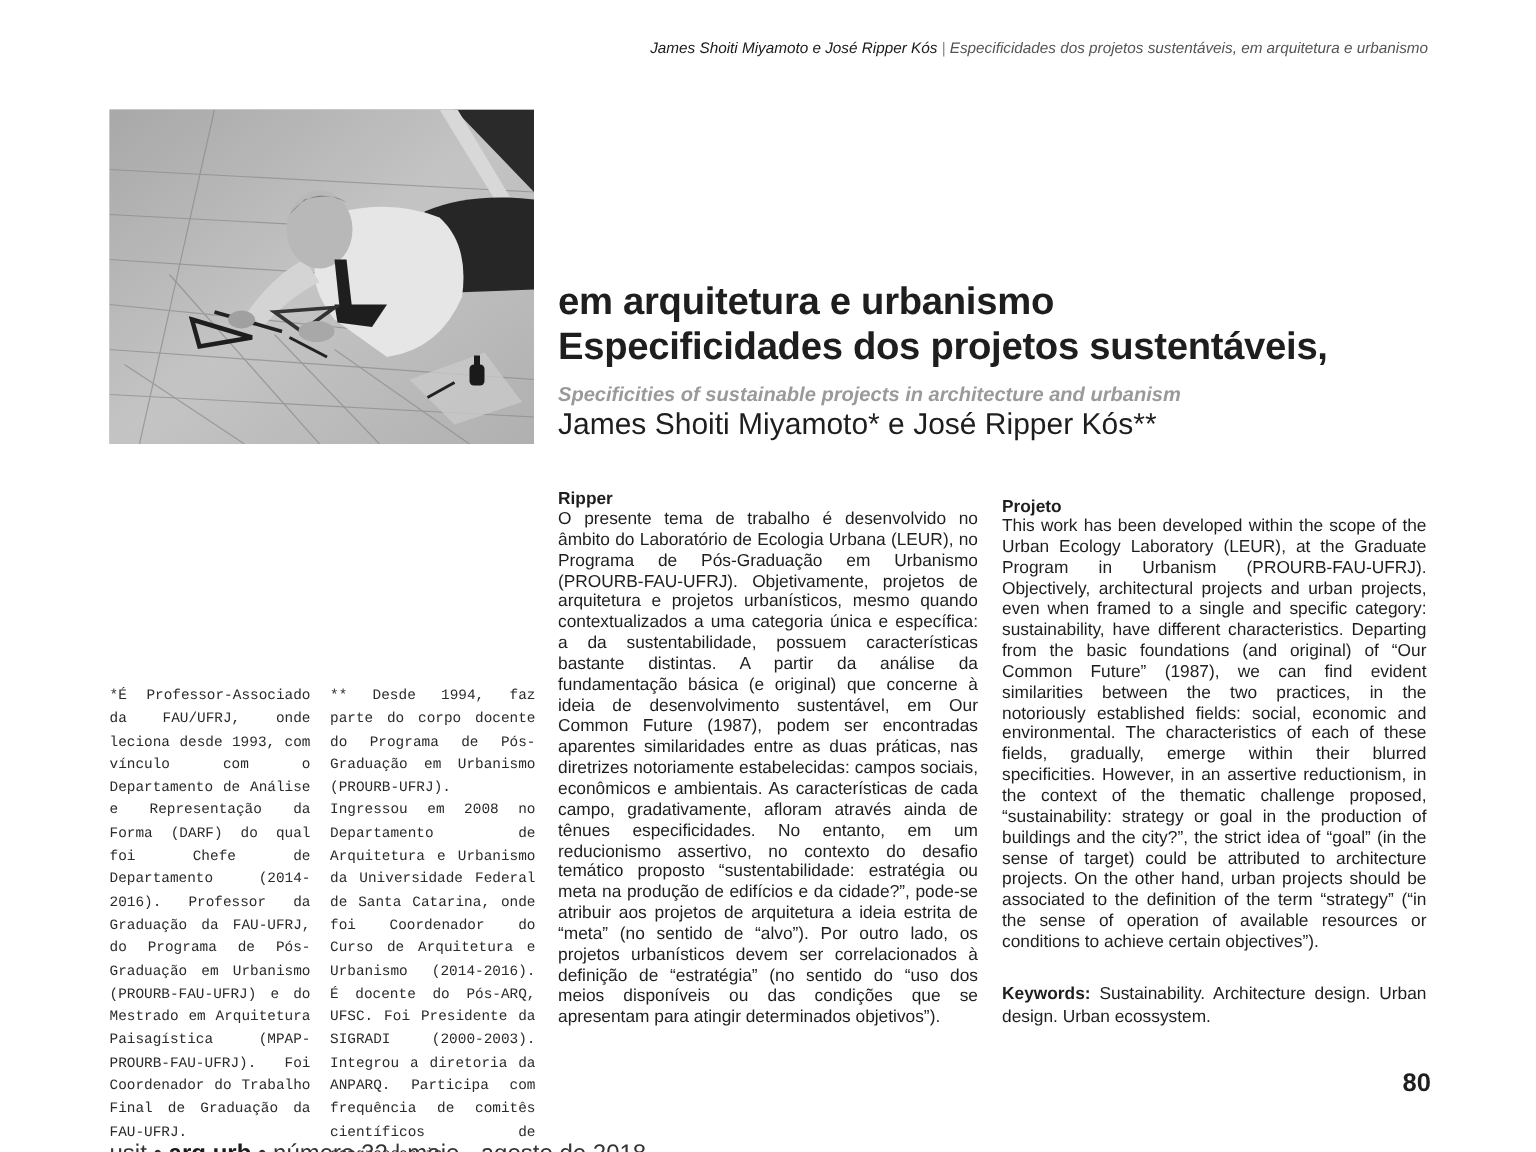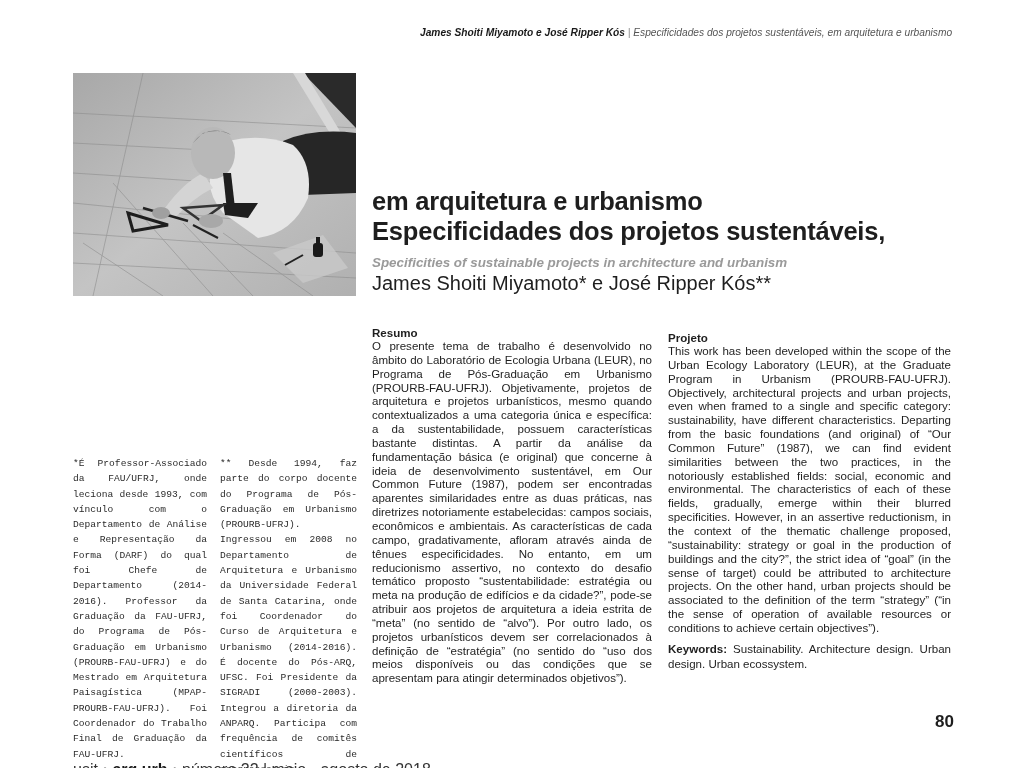--- a/index.html
+++ b/index.html
@@ -5,21 +5,21 @@
     html, body { margin: 0; padding: 0; }
     body {
       width: 1024px; height: 768px; background: #ffffff; position: relative; overflow: hidden;
       font-family: "Liberation Sans", sans-serif; color: #1a1a1a;
     }
     .abs { position: absolute; }
     .running-head {
       left: 420px; top: 27px; width: 532px; text-align: right;
       font-size: 10.2px; font-style: italic; color: #555; white-space: nowrap;
     }
-    .running-head .authors { font-weight: bold; color: #1a1a1a; }
+    .running-head .authors { font-weight: normal; color: #1a1a1a; }
     .running-head .sep { color: #888; }
     .photo {
       left: 73px; top: 73px; width: 283px; height: 223px; overflow: hidden;
       background: #9a9a9a;
     }
     .title {
       left: 372px; top: 186px; width: 600px;
       font-size: 25.5px; font-weight: bold; line-height: 30px; color: #1e1e1e; letter-spacing: -0.2px;
     }
     .subtitle {
@@ -29,21 +29,21 @@
       left: 372px; top: 272px; font-size: 20px; color: #1e1e1e; white-space: nowrap;
     }
     .col {
       font-size: 11.55px; line-height: 13.85px; text-align: justify; color: #1e1e1e;
     }
     .col h2 { font-size: 11.55px; font-weight: bold; margin: 0; line-height: 13px; }
     .col p { margin: 0; }
     .col .kw-label { font-weight: bold; }
     .resumo { left: 372px; top: 327px; width: 280px; }
     .abstract { left: 668px; top: 332px; width: 283px; }
-    .abstract .kw { margin-top: 6px; line-height: 15px; }
+    .abstract .kw { margin-top: 20px; line-height: 15px; }
     .resumo .kw { line-height: 15px; }
     .footnote {
       font-size: 9.6px; line-height: 15.3px; text-align: justify; color: #2a2a2a; font-family: Liberation Mono, monospace;
     }
     .fn1 { left: 73px; top: 456px; width: 134px; }
     .fn2 { left: 220px; top: 456px; width: 137px; }
     .footer-left {
       left: 73px; top: 717px; font-size: 16px; color: #333; white-space: nowrap; margin-top: 44px;
     }
     .footer-left .journal { font-weight: bold; color: #1a1a1a; }
@@ -118,21 +118,21 @@
   <div>em arquitetura e urbanismo</div>
   <div>Especificidades dos projetos sustentáveis,</div>
 </div>
 <div class="abs subtitle">Specificities of sustainable projects in architecture and urbanism</div>
 <div class="abs authors-line">James Shoiti Miyamoto* e José Ripper Kós**</div>
 
 <div class="abs footnote fn1">*É Professor-Associado da FAU/UFRJ, onde leciona desde 1993, com vínculo com o Departamento de Análise e Representação da Forma (DARF) do qual foi Chefe de Departamento (2014-2016). Professor da Graduação da FAU-UFRJ, do Programa de Pós-Graduação em Urbanismo (PROURB-FAU-UFRJ) e do Mestrado em Arquitetura Paisagística (MPAP-PROURB-FAU-UFRJ). Foi Coordenador do Trabalho Final de Graduação da FAU-UFRJ.</div>
 <div class="abs footnote fn2">** Desde 1994, faz parte do corpo docente do Programa de Pós-Graduação em Urbanismo (PROURB-UFRJ). Ingressou em 2008 no Departamento de Arquitetura e Urbanismo da Universidade Federal de Santa Catarina, onde foi Coordenador do Curso de Arquitetura e Urbanismo (2014-2016). É docente do Pós-ARQ, UFSC. Foi Presidente da SIGRADI (2000-2003). Integrou a diretoria da ANPARQ. Participa com frequência de comitês científicos de congressos in-</div>
 
 <div class="abs col resumo">
-  <h2>Resumo</h2>
+  <h2>Ripper</h2>
   <p>O presente tema de trabalho é desenvolvido no âmbito do Laboratório de Ecologia Urbana (LEUR), no Programa de Pós-Graduação em Urbanismo (PROURB-FAU-UFRJ). Objetivamente, projetos de arquitetura e projetos urbanísticos, mesmo quando contextualizados a uma categoria única e específica: a da sustentabilidade, possuem características bastante distintas. A partir da análise da fundamentação básica (e original) que concerne à ideia de desenvolvimento sustentável, em Our Common Future (1987), podem ser encontradas aparentes similaridades entre as duas práticas, nas diretrizes notoriamente estabelecidas: campos sociais, econômicos e ambientais. As características de cada campo, gradativamente, afloram através ainda de tênues especificidades. No entanto, em um reducionismo assertivo, no contexto do desafio temático proposto “sustentabilidade: estratégia ou meta na produção de edifícios e da cidade?”, pode-se atribuir aos projetos de arquitetura a ideia estrita de “meta” (no sentido de “alvo”). Por outro lado, os projetos urbanísticos devem ser correlacionados à definição de “estratégia” (no sentido do “uso dos meios disponíveis ou das condições que se apresentam para atingir determinados objetivos”).</p>
 </div>
 
 <div class="abs col abstract">
   <h2>Projeto</h2>
   <p>This work has been developed within the scope of the Urban Ecology Laboratory (LEUR), at the Graduate Program in Urbanism (PROURB-FAU-UFRJ). Objectively, architectural projects and urban projects, even when framed to a single and specific category: sustainability, have different characteristics. Departing from the basic foundations (and original) of “Our Common Future” (1987), we can find evident similarities between the two practices, in the notoriously established fields: social, economic and environmental. The characteristics of each of these fields, gradually, emerge within their blurred specificities. However, in an assertive reductionism, in the context of the thematic challenge proposed, “sustainability: strategy or goal in the production of buildings and the city?”, the strict idea of “goal” (in the sense of target) could be attributed to architecture projects. On the other hand, urban projects should be associated to the definition of the term “strategy” (“in the sense of operation of available resources or conditions to achieve certain objectives”).</p>
   <p class="kw"><span class="kw-label">Keywords:</span><span> Sustainability. Architecture design. Urban design. Urban ecossystem.</span></p>
 </div>
 
 <div class="abs footer-left">

